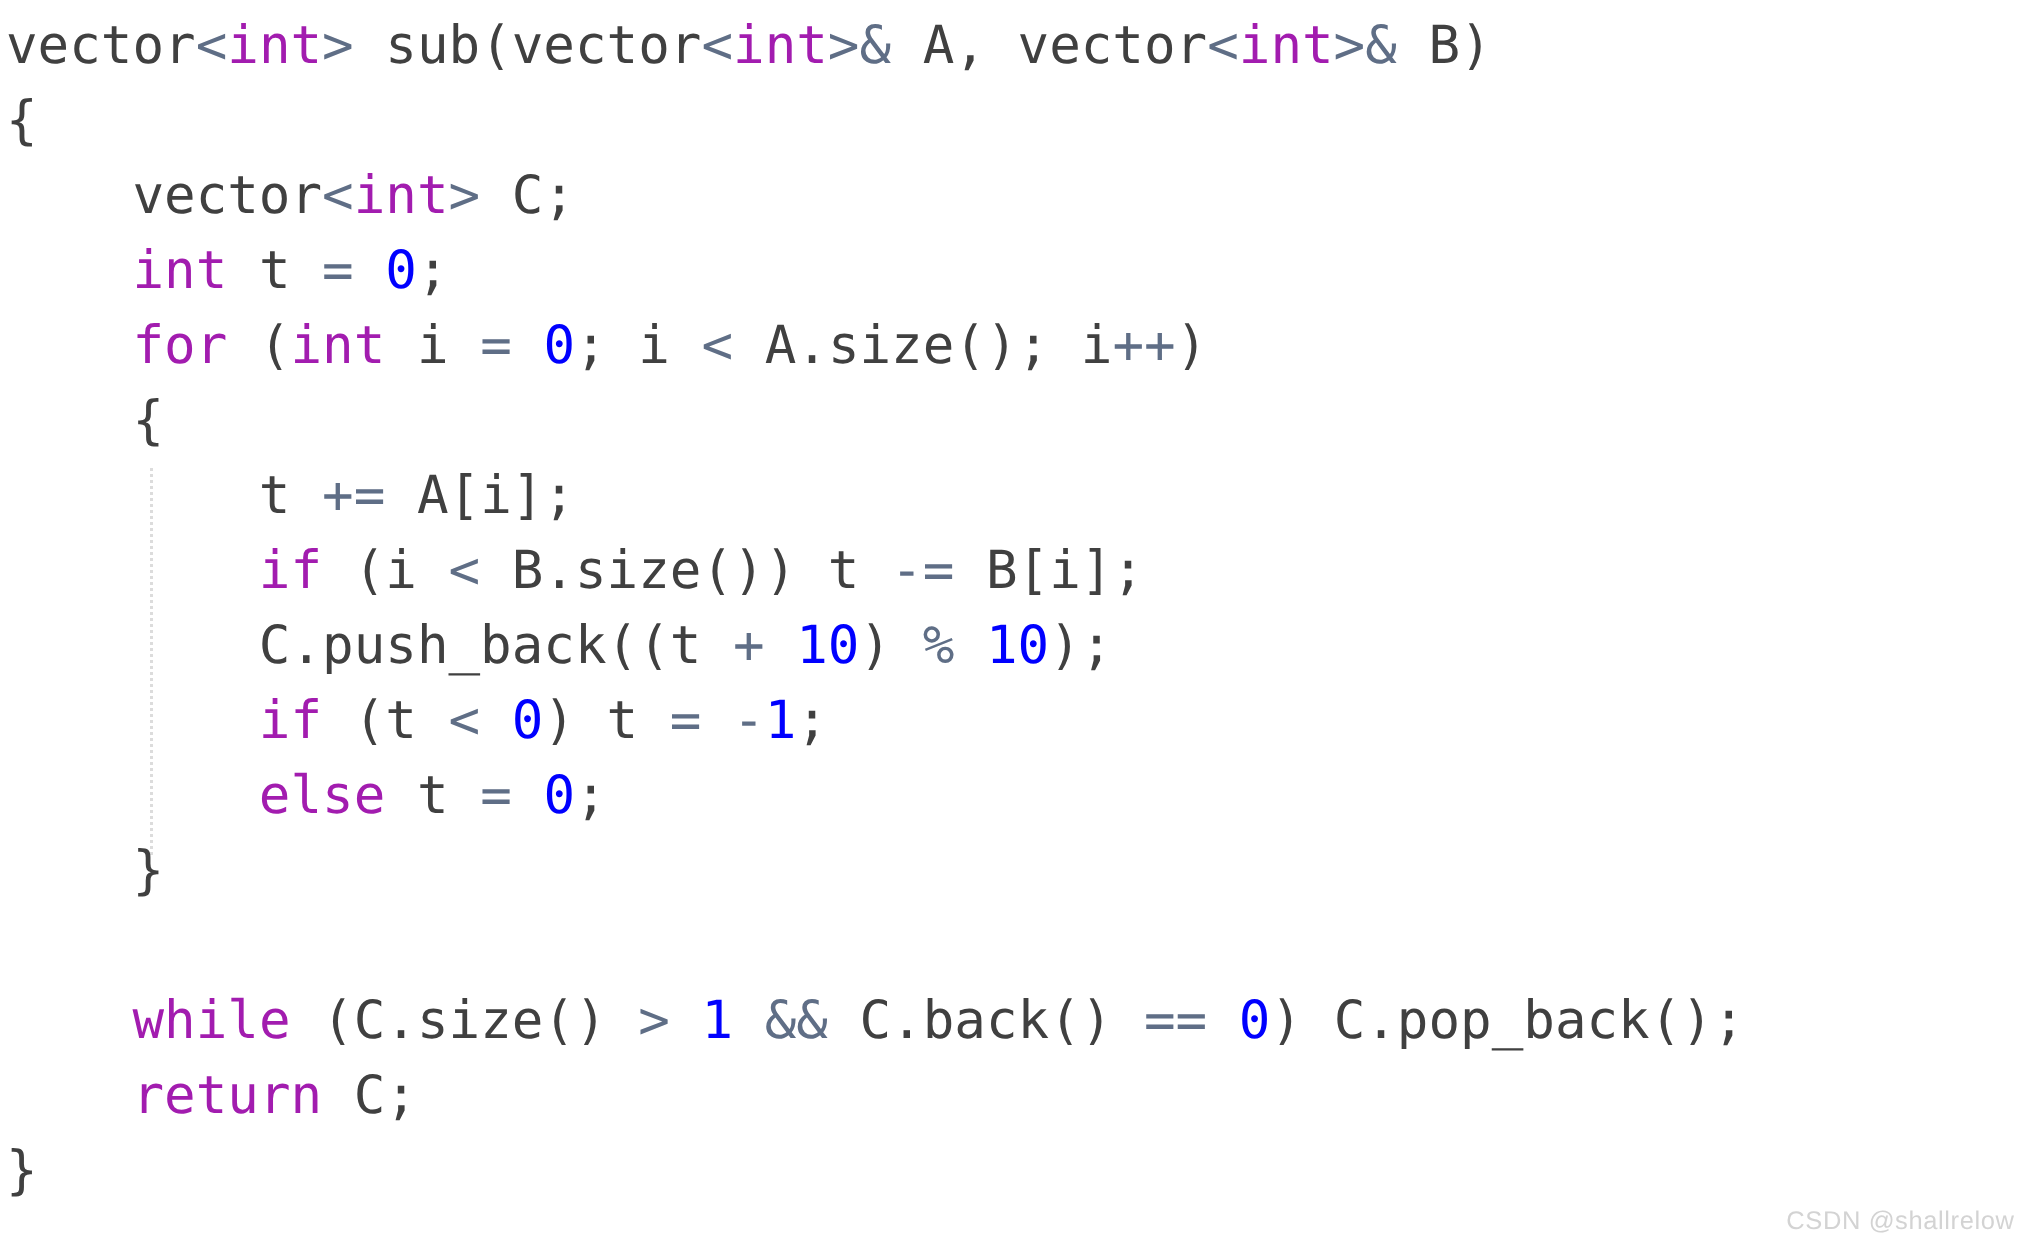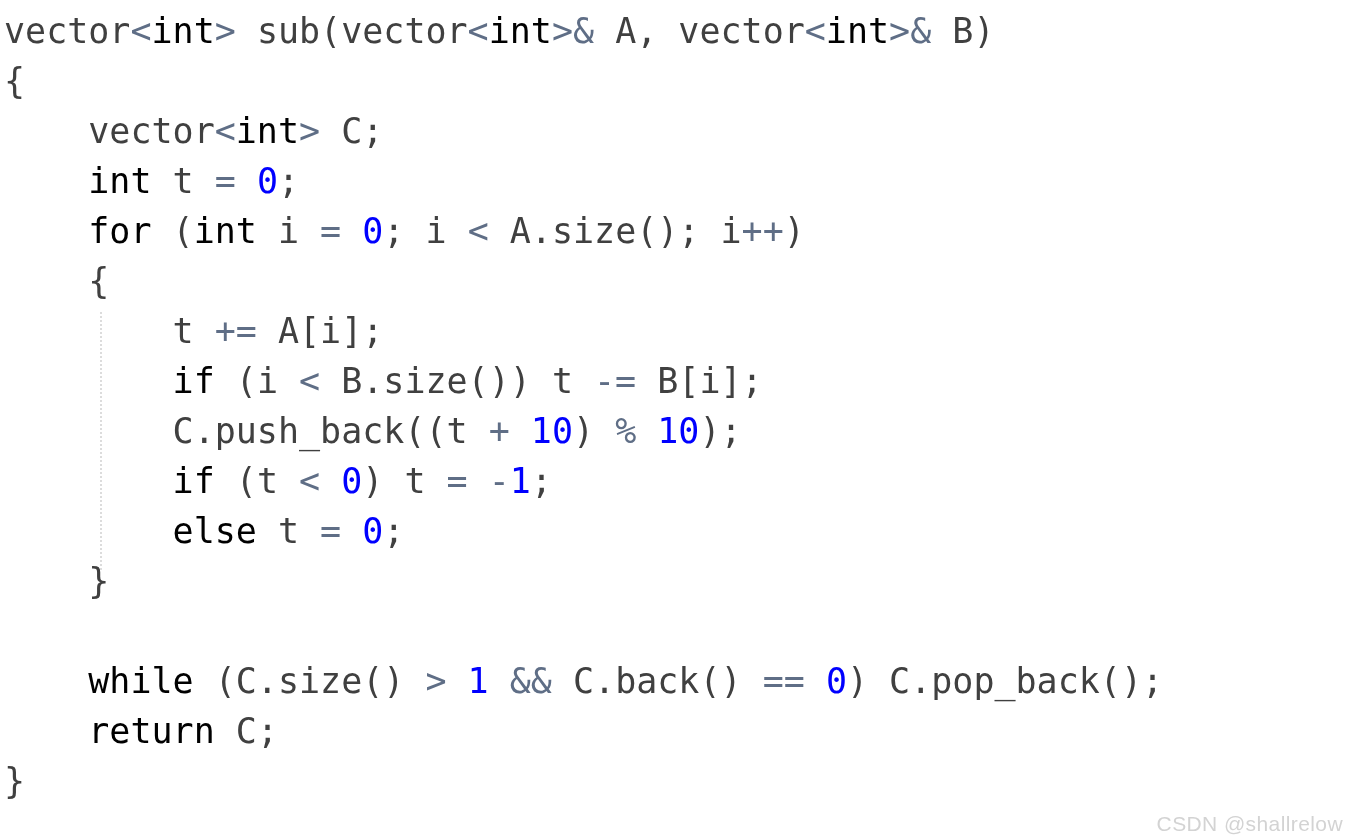--- a/index.html
+++ b/index.html
@@ -42,21 +42,21 @@
     white-space: pre;
     padding-left: 4px;
   }
 
   .code-line.blank {
     height: 50px;
   }
 
   
   .tok-plain   { color: #404040; }
-  .tok-kw      { color: #000000; margin-top: 48px; }
+  .tok-kw      { color: #a21caf; margin-top: 48px; }
   .tok-num     { color: #0000ff; }
   .tok-op      { color: #5f6e86; }
 
   
   .indent-guide {
     position: absolute;
     left: 100px;
     top: 312px;
     width: 2px;
     height: 258px;
@@ -67,23 +67,23 @@
       #ffffff 2px,
       #ffffff 4px
     );
     pointer-events: none;
   }
 
   
   .watermark {
     position: absolute;
     right: 14px;
-    bottom: 4px;
+    bottom: 16px;
     font-family: "Liberation Sans", sans-serif;
-    font-size: 21px;
+    font-size: 17px;
     letter-spacing: 0.4px;
     color: #d3d3d3;
     white-space: pre;
     user-select: none;
   }
 </style>
 </head>
 <body>
 
 <div id="code-surface">

